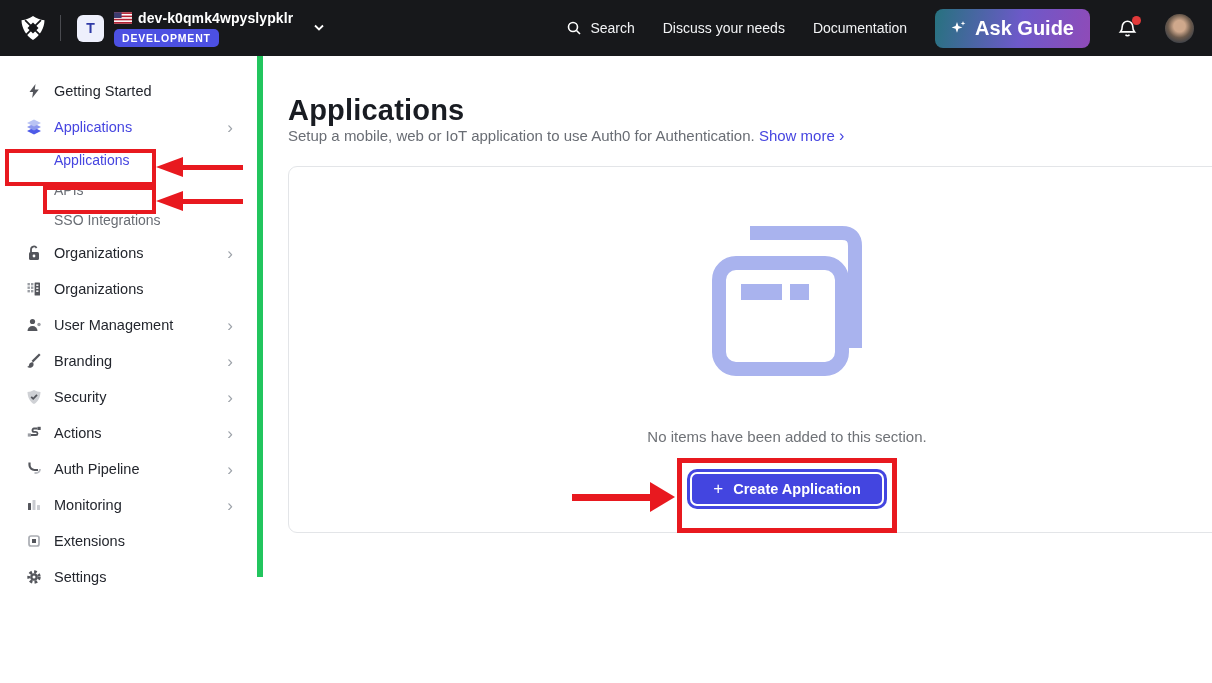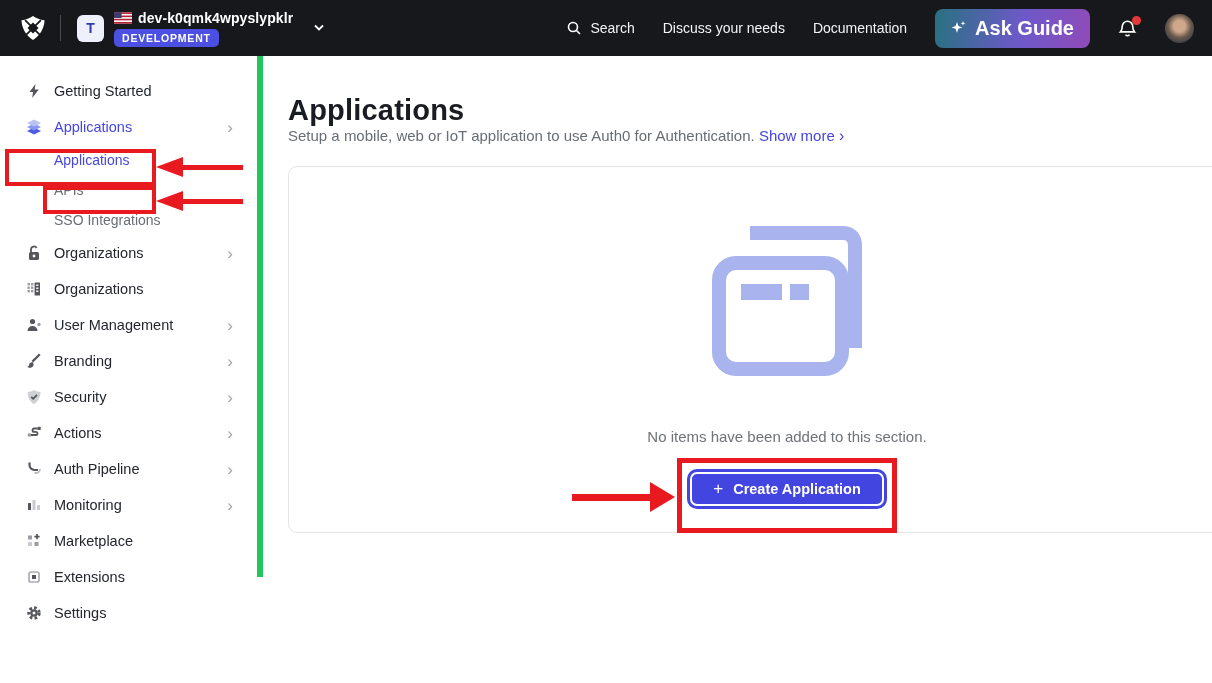--- a/index.html
+++ b/index.html
@@ -278,32 +278,20 @@
             <rect x="6.5" y="3" width="3" height="10" rx="0.5" fill="#c9cbd0"></rect>
             <rect x="11" y="8" width="3" height="5" rx="0.5" fill="#c9cbd0"></rect>
           </svg>
         </span>
       <span class="s-label">Monitoring</span>
       <span class="s-chevron">›</span>
     </div>
       <div class="side-item">
       <span class="s-icon">
           <svg viewBox="0 0 16 16">
-            <rect x="2" y="2.5" width="4" height="4" fill="#9a9da3"></rect>
-            <rect x="2" y="9" width="4" height="4" fill="#c9cbd0"></rect>
-            <rect x="8.5" y="9" width="4" height="4" fill="#9a9da3"></rect>
-            <path d="M11 1 v5.2 M8.4 3.6 h5.2" stroke="#54565c" stroke-width="1.7" fill="none"></path>
-          </svg>
-        </span>
-      <span class="s-label">Marketplace</span>
-
-    </div>
-      <div class="side-item">
-      <span class="s-icon">
-          <svg viewBox="0 0 16 16">
             <rect x="3" y="3" width="10" height="10" rx="2" fill="none" stroke="#aaadb3" stroke-width="1.7"></rect>
             <rect x="6" y="6" width="4" height="4" fill="#54565c"></rect>
           </svg>
         </span>
       <span class="s-label">Extensions</span>
 
     </div>
       <div class="side-item">
       <span class="s-icon">
           <svg viewBox="0 0 16 16">

